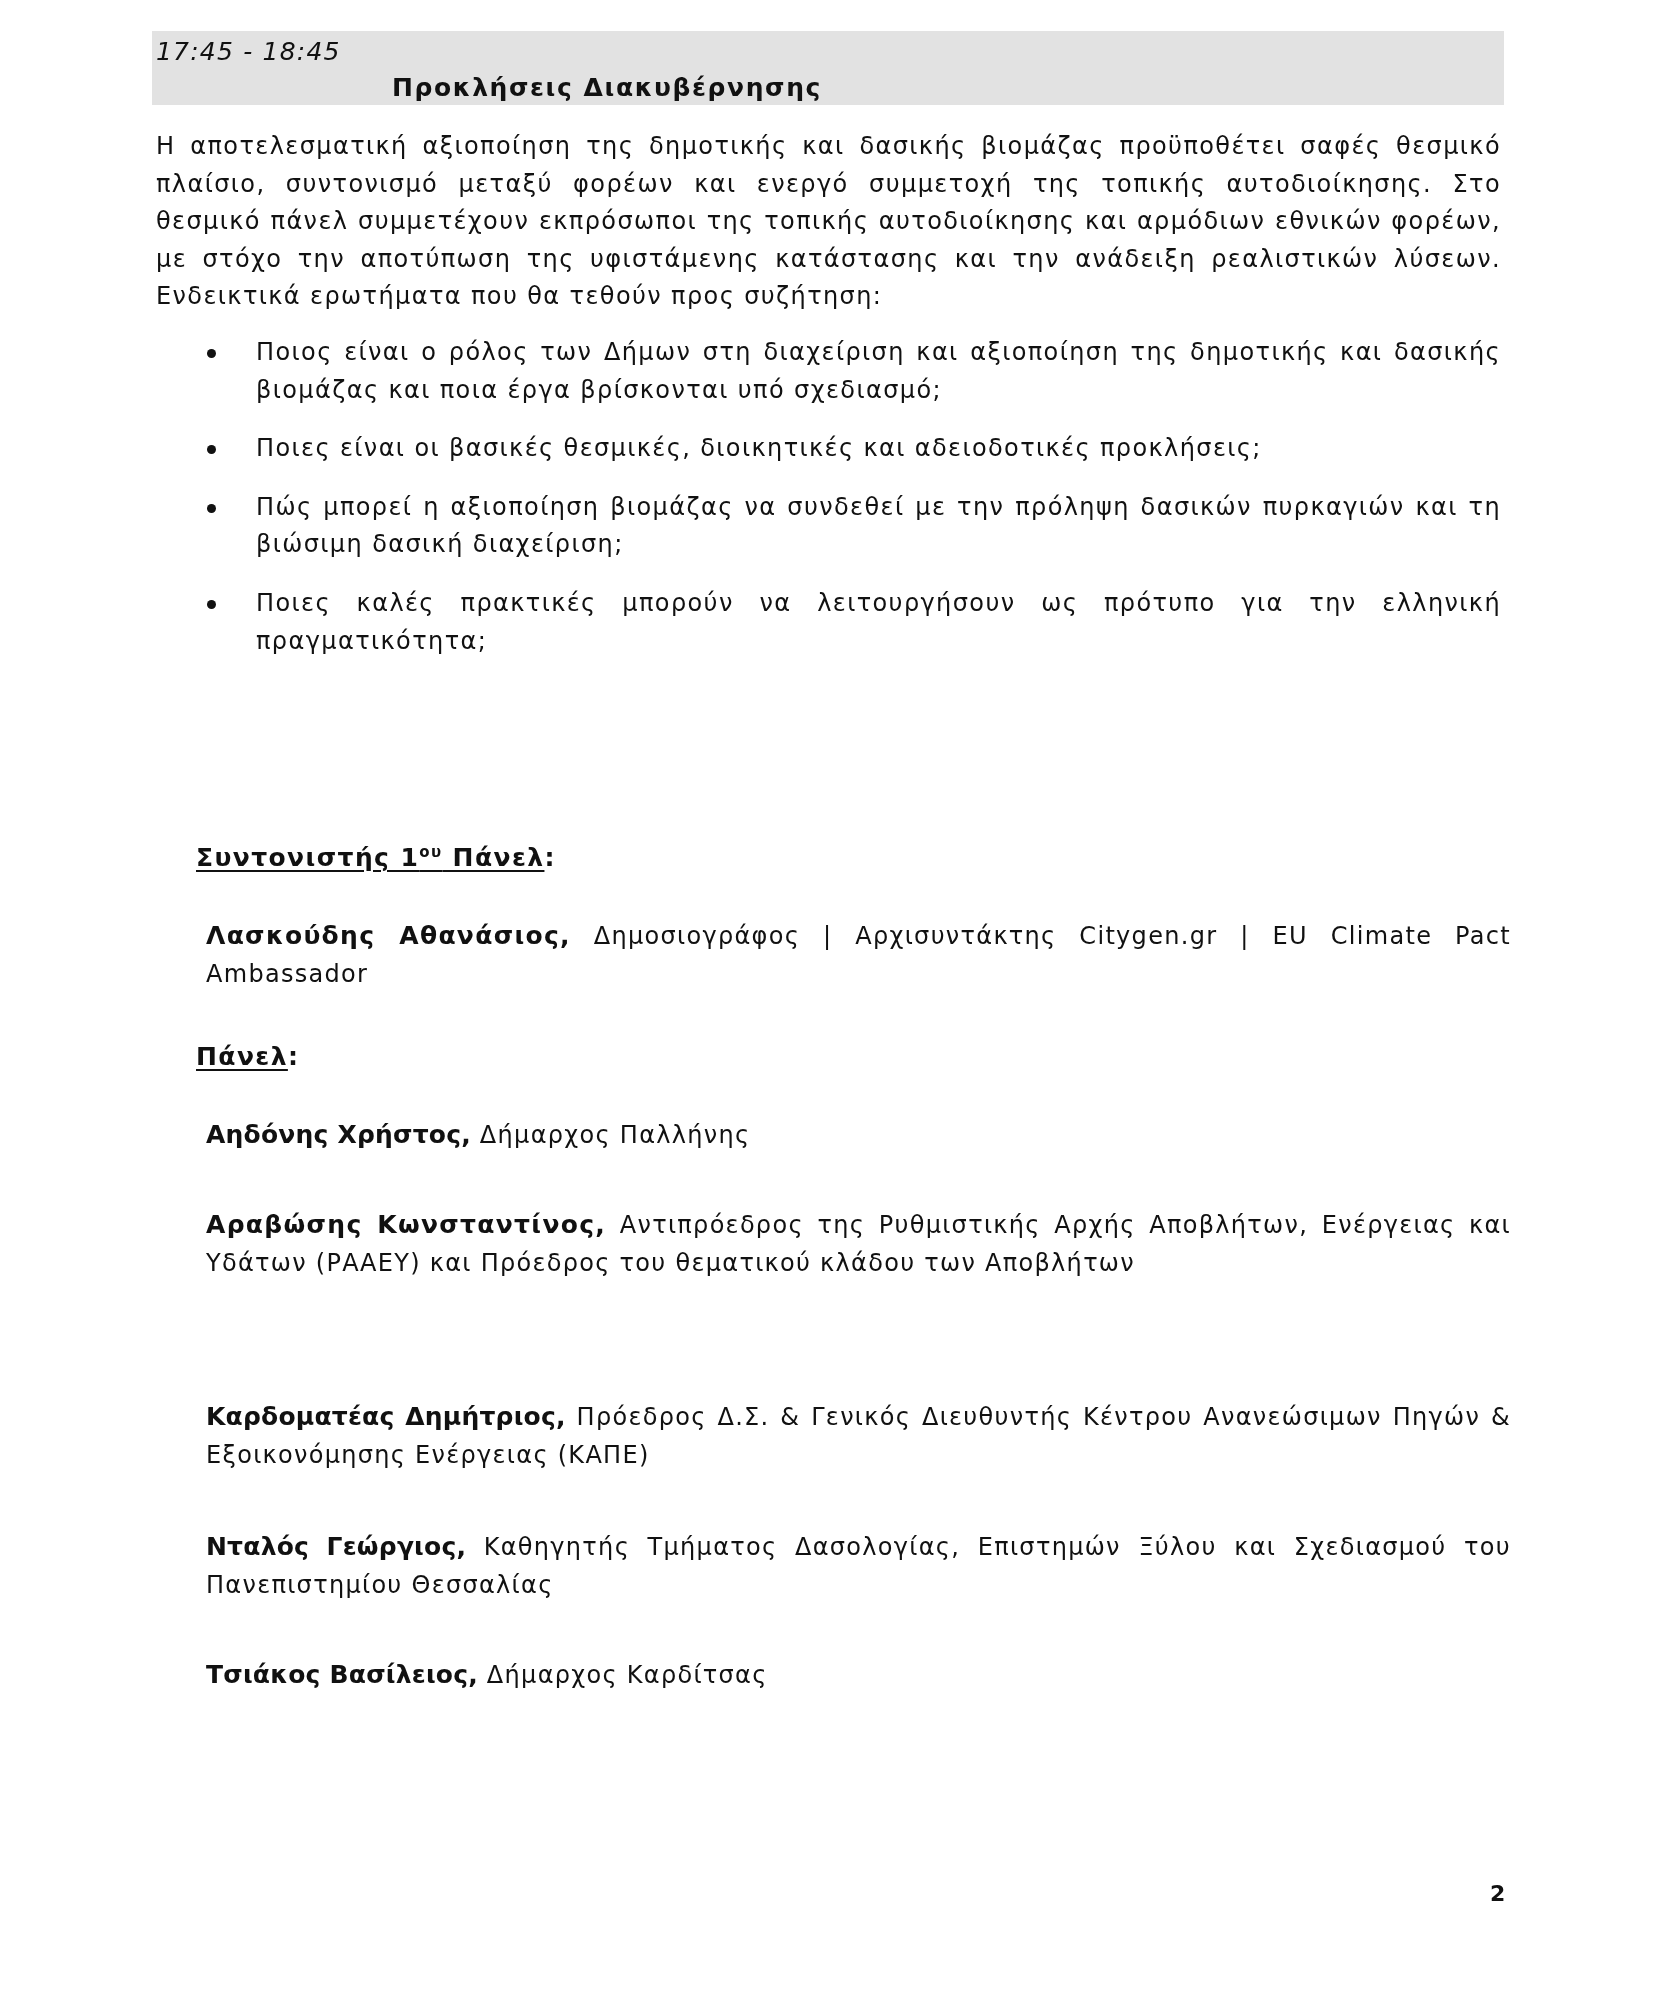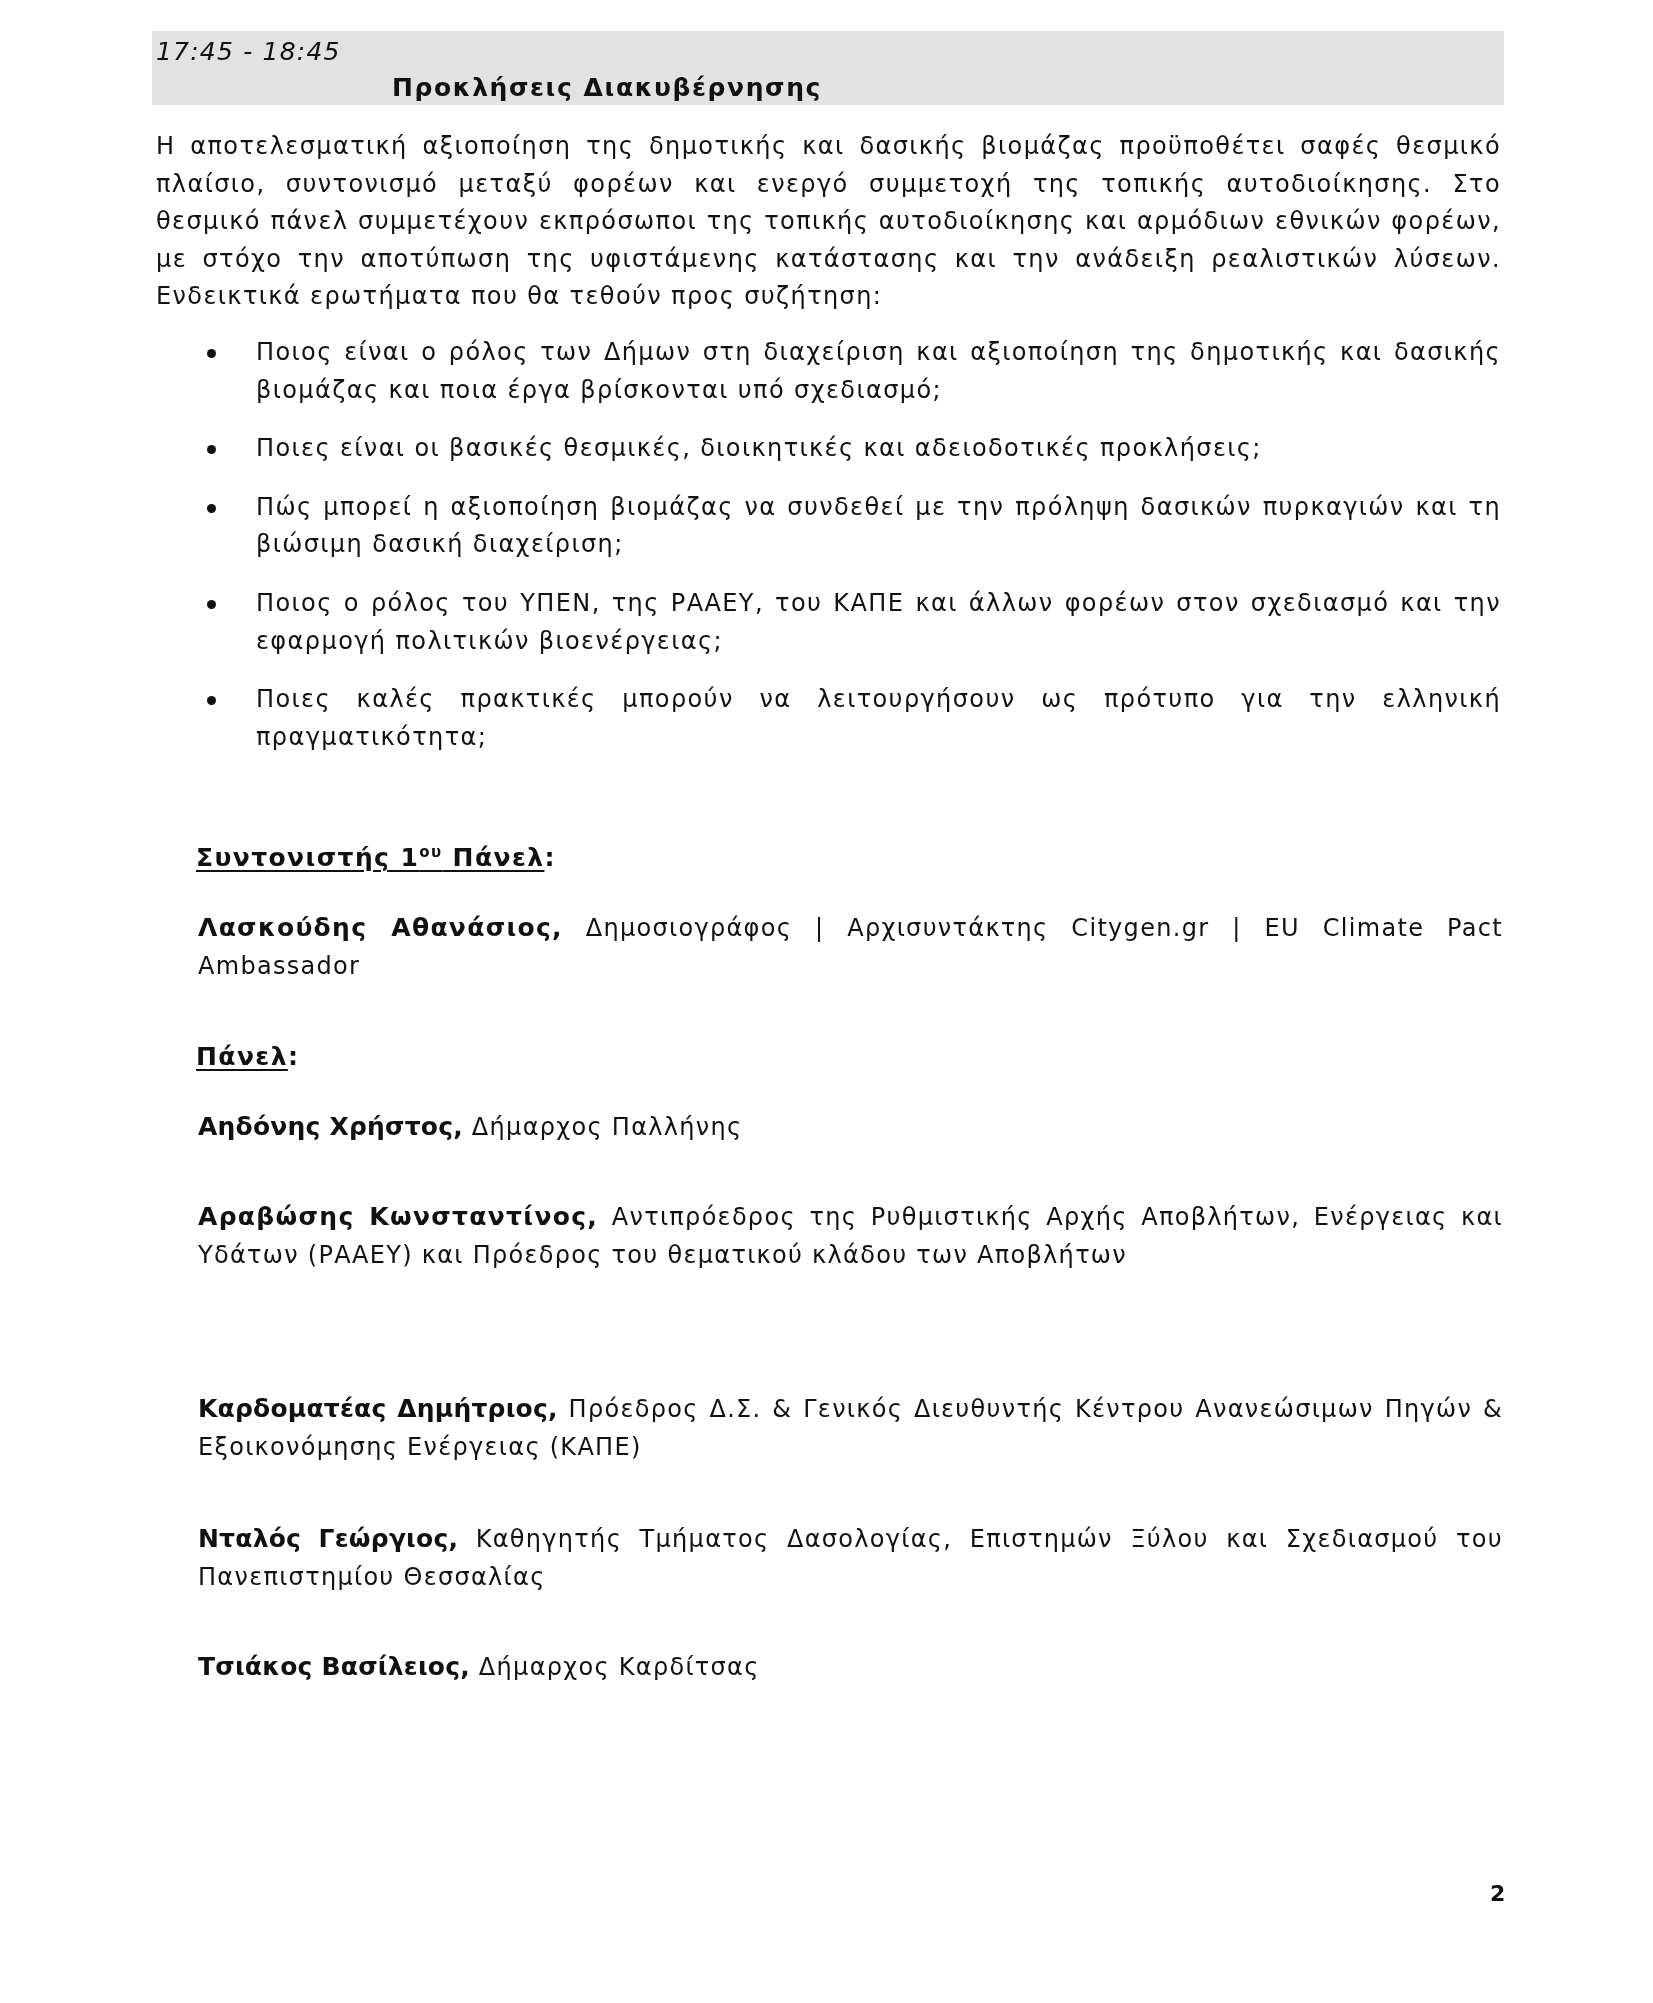--- a/index.html
+++ b/index.html
@@ -107,21 +107,21 @@
     .section-heading sup { font-size: 15px; }
     
     .person {
       position: absolute;
       left: 196px;
       width: 1305px;
       line-height: 37.6px;
       text-align: justify;
       letter-spacing: 1.3px;
       font-size: 24px;
-      margin: 2px;
+      margin: 10px;
     }
     .person .name {
       font-weight: bold;
       font-size: 25px;
     }
     .person.condensed .name { letter-spacing: 0.2px; }
     .page-number {
       position: absolute;
       left: 1490px;
       top: 1881px;
@@ -142,21 +142,20 @@
     <span class="time"></span>
     <span class="title">Προκλήσεις Διακυβέρνησης</span>
   </div>
 
   <p class="intro">Η αποτελεσματική αξιοποίηση της δημοτικής και δασικής βιομάζας προϋποθέτει σαφές θεσμικό πλαίσιο, συντονισμό μεταξύ φορέων και ενεργό συμμετοχή της τοπικής αυτοδιοίκησης. Στο θεσμικό πάνελ συμμετέχουν εκπρόσωποι της τοπικής αυτοδιοίκησης και αρμόδιων εθνικών φορέων, με στόχο την αποτύπωση της υφιστάμενης κατάστασης και την ανάδειξη ρεαλιστικών λύσεων. Ενδεικτικά ερωτήματα που θα τεθούν προς συζήτηση:</p>
 
   <ul class="bullets">
     <li class="bullet"><span class="dot"></span><span>Ποιος είναι ο ρόλος των Δήμων στη διαχείριση και αξιοποίηση της δημοτικής και δασικής βιομάζας και ποια έργα βρίσκονται υπό σχεδιασμό;</span></li>
     <li class="bullet"><span class="dot"></span><span>Ποιες είναι οι βασικές θεσμικές, διοικητικές και αδειοδοτικές προκλήσεις;</span></li>
     <li class="bullet"><span class="dot"></span><span>Πώς μπορεί η αξιοποίηση βιομάζας να συνδεθεί με την πρόληψη δασικών πυρκαγιών και τη βιώσιμη δασική διαχείριση;</span></li>
-    <li class="bullet"><span class="dot"></span><span>Ποιος ο ρόλος του ΥΠΕΝ, της ΡΑΑΕΥ, του ΚΑΠΕ και άλλων φορέων στον σχεδιασμό και την εφαρμογή πολιτικών βιοενέργειας;</span></li>
     <li class="bullet"><span class="dot"></span><span>Ποιες καλές πρακτικές μπορούν να λειτουργήσουν ως πρότυπο για την ελληνική πραγματικότητα;</span></li>
   </ul>
 
   <div class="section-heading" style="top:843px;"><span class="ul"><span>Συντονιστής 1</span><sup>ου</sup><span> Πάνελ</span></span><span>:</span></div>
 
   <p class="person" style="top:907px;"><span class="name">Λασκούδης Αθανάσιος,</span><span> Δημοσιογράφος | Αρχισυντάκτης Citygen.gr | EU Climate Pact Ambassador</span></p>
 
   <div class="section-heading" style="top:1042px;"><span class="ul">Πάνελ</span><span>:</span></div>
 
   <p class="person" style="top:1196px;"><span class="name">Αραβώσης Κωνσταντίνος,</span><span> Αντιπρόεδρος της Ρυθμιστικής Αρχής Αποβλήτων, Ενέργειας και Υδάτων (ΡΑΑΕΥ) και Πρόεδρος του θεματικού κλάδου των Αποβλήτων</span></p>

